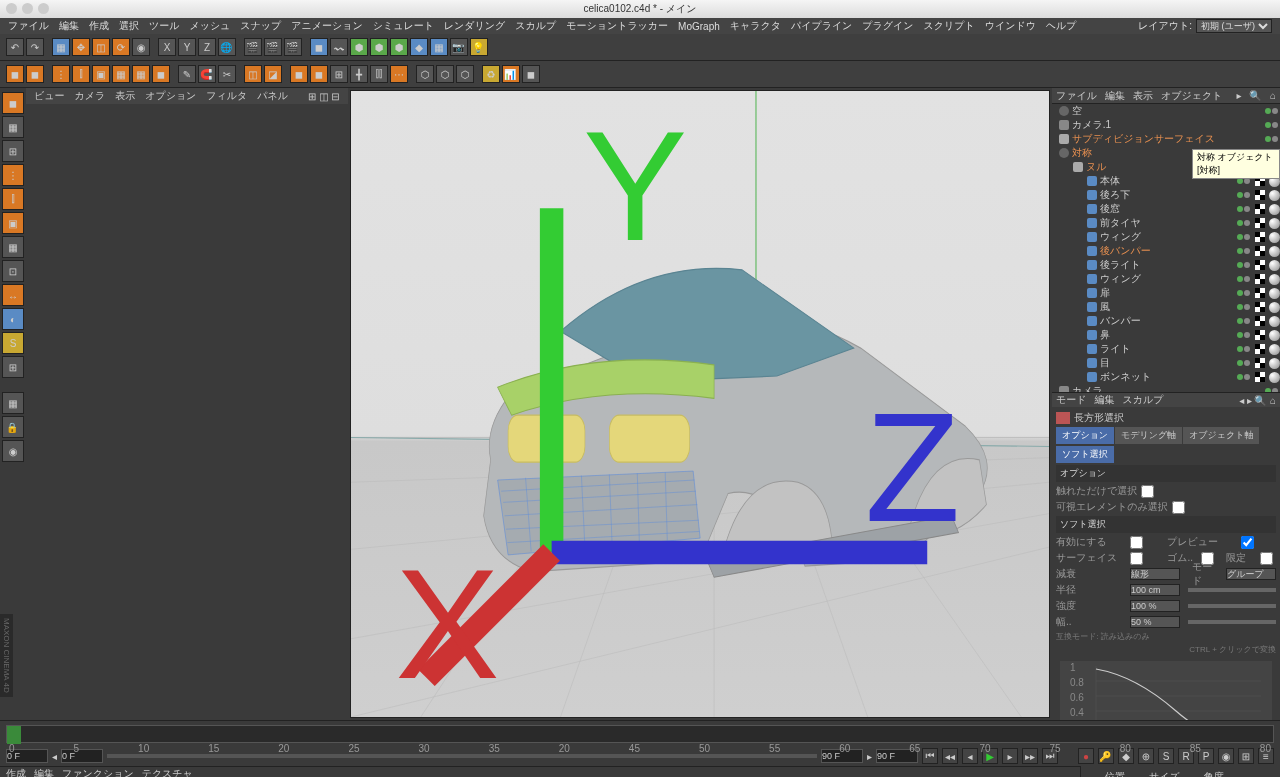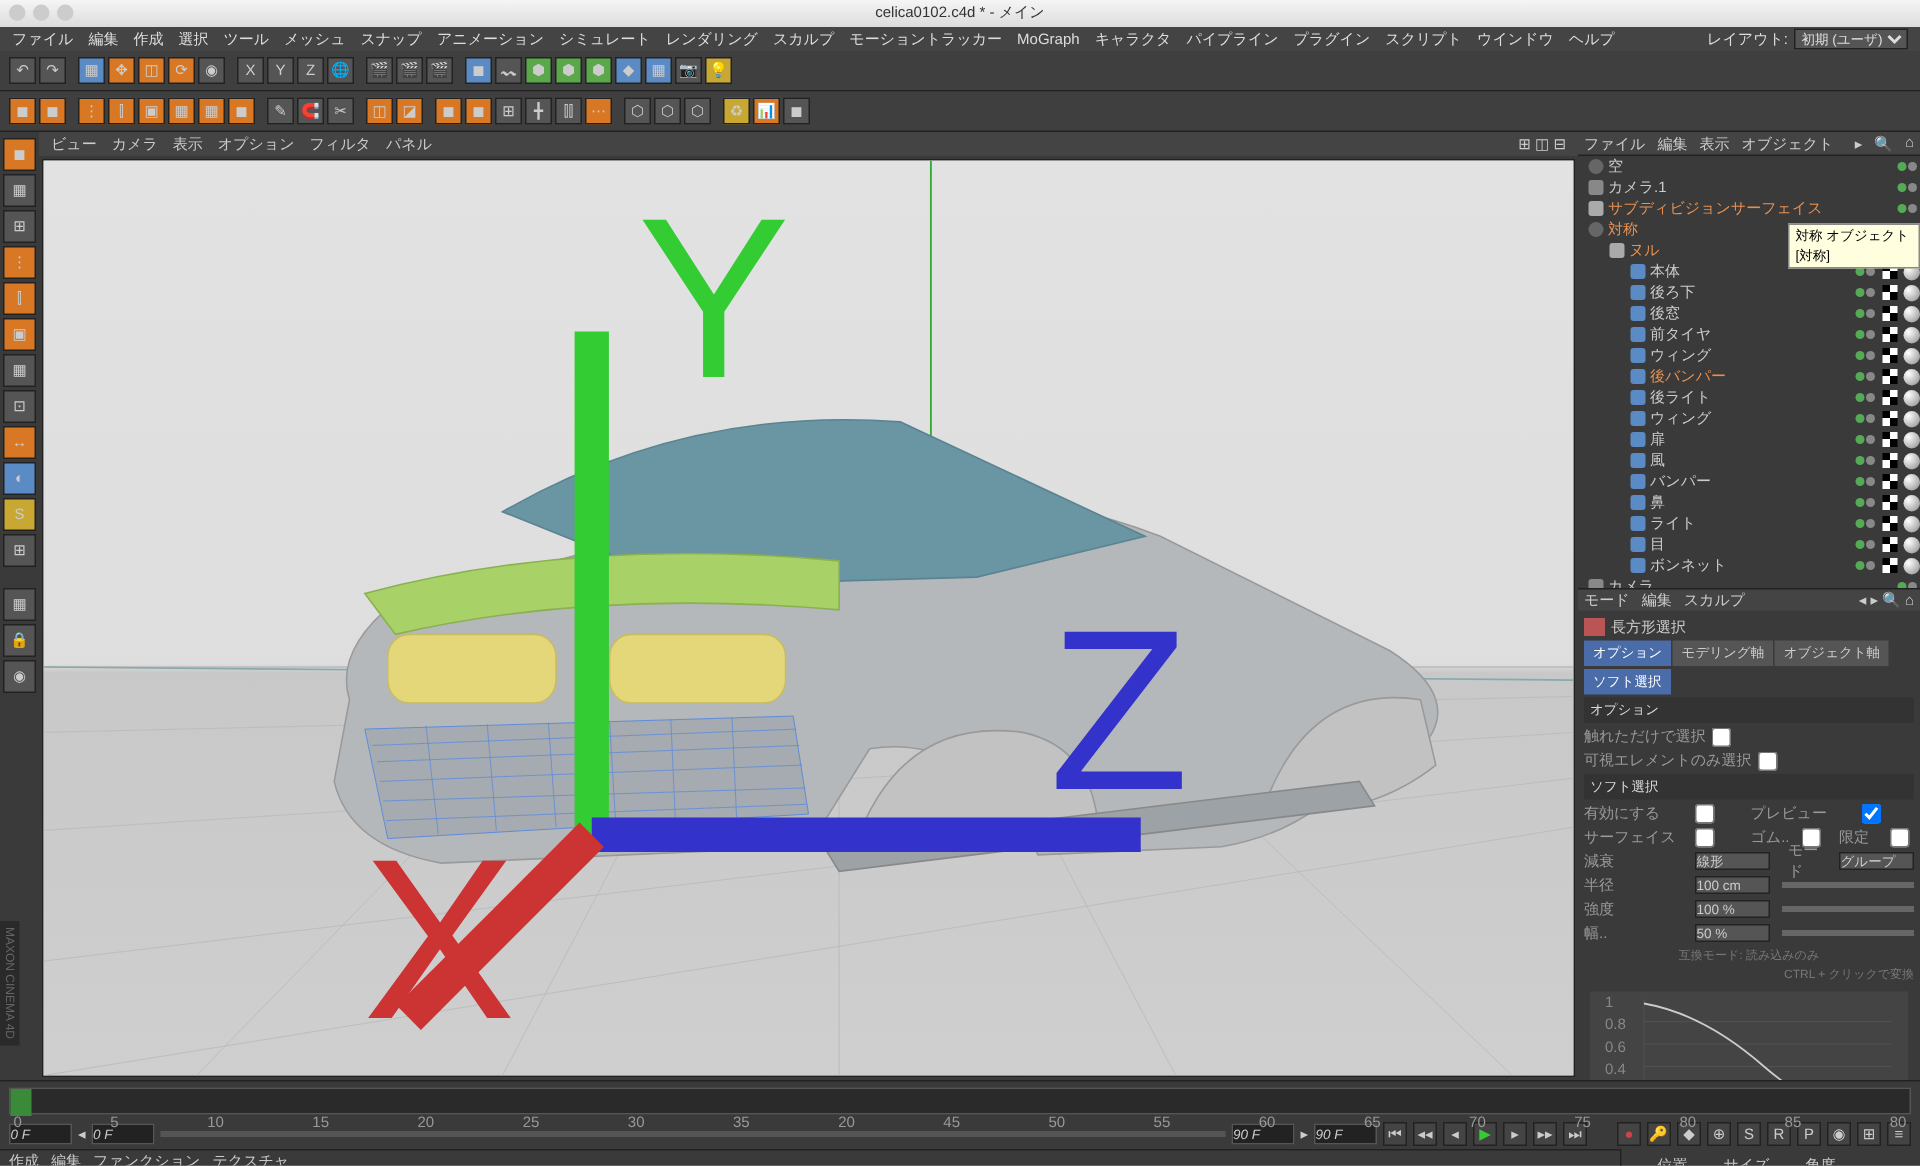--- a/index.html
+++ b/index.html
@@ -14,21 +14,21 @@
 .toolbar{background:#3f3f3f;padding:4px 6px;display:flex;gap:2px;flex-wrap:wrap;border-bottom:1px solid #222;}
 .tbtn{width:18px;height:18px;background:#555;border:1px solid #222;display:inline-flex;align-items:center;justify-content:center;cursor:pointer;}
 .tbtn.orange{background:#d97824;}
 .tbtn.blue{background:#5a8bc4;}
 .tbtn.green{background:#5aa84a;}
 .tbtn.yellow{background:#c8a832;}
 .tsep{width:4px;}
 .main{display:flex;height:632px;}
 .left-tools{width:26px;background:#3a3a3a;display:flex;flex-direction:column;gap:2px;padding:4px 2px;}
 .left-tools .tbtn{width:22px;height:22px;}
-.viewport-area{flex:1;display:flex;flex-direction:column;}
+.viewport-area{flex:1;display:flex;flex-direction:row;}
 .vp-menu{height:16px;background:#444;display:flex;align-items:center;padding:0 8px;gap:10px;color:#ccc;}
 .vp-menu .spacer{flex:1;}
 .viewport{flex:1;background:#d8d8d8;position:relative;border:1px solid #222;margin:2px;}
 .viewport svg{width:100%;height:100%;}
 .axis-gizmo{position:absolute;left:8px;bottom:8px;width:36px;height:36px;}
 .right-panel{width:228px;background:#3a3a3a;display:flex;flex-direction:column;}
 .panel-tabs{height:16px;background:#444;display:flex;align-items:center;padding:0 4px;gap:8px;font-size:9px;border-bottom:1px solid #222;}
 .panel-tabs span{cursor:pointer;}
 .obj-tree{flex:0 0 288px;overflow:auto;background:#3a3a3a;font-size:9px;}
 .tree-row{display:flex;align-items:center;height:14px;padding-left:4px;gap:3px;position:relative;}
@@ -54,21 +54,21 @@
 .tab-buttons{display:flex;gap:1px;}
 .tab-btn{background:#555;padding:2px 6px;cursor:pointer;font-size:9px;}
 .tab-btn.active{background:#4a6ca8;color:#fff;}
 .hdr{background:#333;padding:2px 4px;font-size:9px;color:#ddd;}
 .graph{height:90px;background:#444;margin:4px;position:relative;}
 .timeline{height:26px;background:#3a3a3a;display:flex;align-items:center;padding:0 6px;border-top:1px solid #222;}
 .tl-ruler{flex:1;height:18px;background:#2a2a2a;border:1px solid #555;position:relative;}
 .tl-ruler .marker{position:absolute;top:0;width:14px;height:18px;background:#3a8a3a;left:0;}
 .tl-ticks{display:flex;justify-content:space-between;padding:0 2px;font-size:8px;color:#999;position:absolute;width:100%;bottom:-12px;}
 .transport{height:20px;background:#3a3a3a;display:flex;align-items:center;padding:0 6px;gap:4px;}
-.transport input{background:#222;border:1px solid #555;color:#ccc;width:42px;height:14px;font-size:9px;font-style:italic;}
+.transport input{background:#222;border:1px solid #555;color:#ccc;width:42px;height:14px;font-size:9px;}
 .transport .slider{flex:1;height:4px;background:#555;}
 .transport .pbtn{width:16px;height:16px;background:#444;border:1px solid #222;display:flex;align-items:center;justify-content:center;cursor:pointer;}
 .materials-bar{height:64px;background:#3a3a3a;border-top:1px solid #222;display:flex;flex-direction:column;}
 .mat-tabs{height:14px;display:flex;gap:8px;padding:0 6px;font-size:9px;align-items:center;color:#ccc;}
 .coords-panel{width:200px;background:#3a3a3a;border-left:1px solid #222;padding:2px 4px;font-size:9px;}
 .coords-panel .chdr{display:flex;gap:24px;padding:2px 20px;color:#ccc;}
 .bottom-area{display:flex;}
 .bottom-left{flex:1;}
 .vert-label{position:absolute;left:0;bottom:80px;writing-mode:vertical-rl;font-size:8px;color:#666;background:#2a2a2a;padding:4px 2px;}
 </style>
@@ -568,21 +568,21 @@
         <div class="attr-row">
             <label>強度</label>
             <input type="text" value="100 %" style="">
             <span style="flex:1;height:4px;background:#666;margin-left:4px;"></span>
           </div>
         <div class="attr-row">
             <label>幅..</label>
             <input type="text" value="50 %" style="">
             <span style="flex:1;height:4px;background:#666;margin-left:4px;"></span>
           </div>
-        <div style="text-align:center;color:#777;font-size:8px;">互換モード: 読み込みのみ</div>
+        <div style="text-align:left;color:#777;font-size:8px;">互換モード: 読み込みのみ</div>
         <div style="text-align:right;color:#777;font-size:8px;">CTRL + クリックで変換</div>
         <div class="graph">
           <svg width="100%" height="100%" viewBox="0 0 200 90">
             <g stroke="#555" stroke-width="0.5">
                 <line x1="30" y1="5" x2="30" y2="80"></line>
                 <line x1="30" y1="80" x2="195" y2="80"></line>
             <line x1="30" y1="20" x2="195" y2="20"></line>
                 <line x1="30" y1="35" x2="195" y2="35"></line>
                 <line x1="30" y1="50" x2="195" y2="50"></line>
                 <line x1="30" y1="65" x2="195" y2="65"></line>

